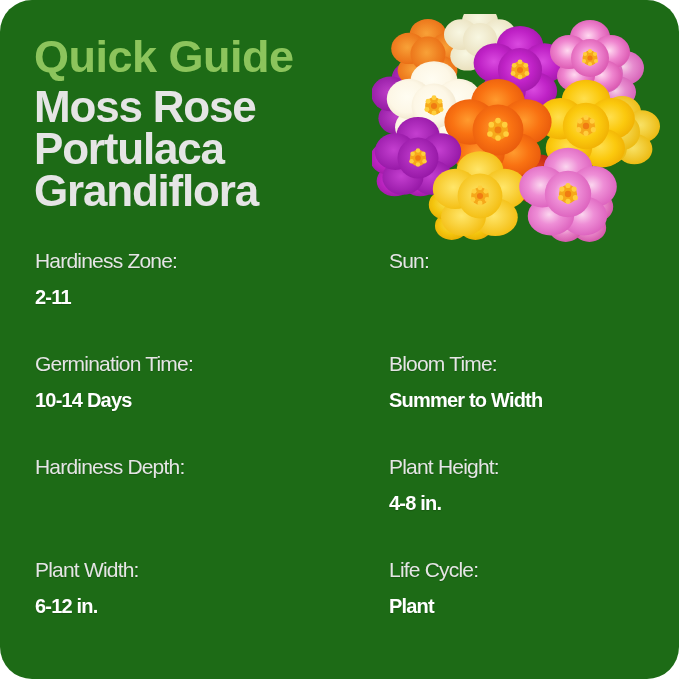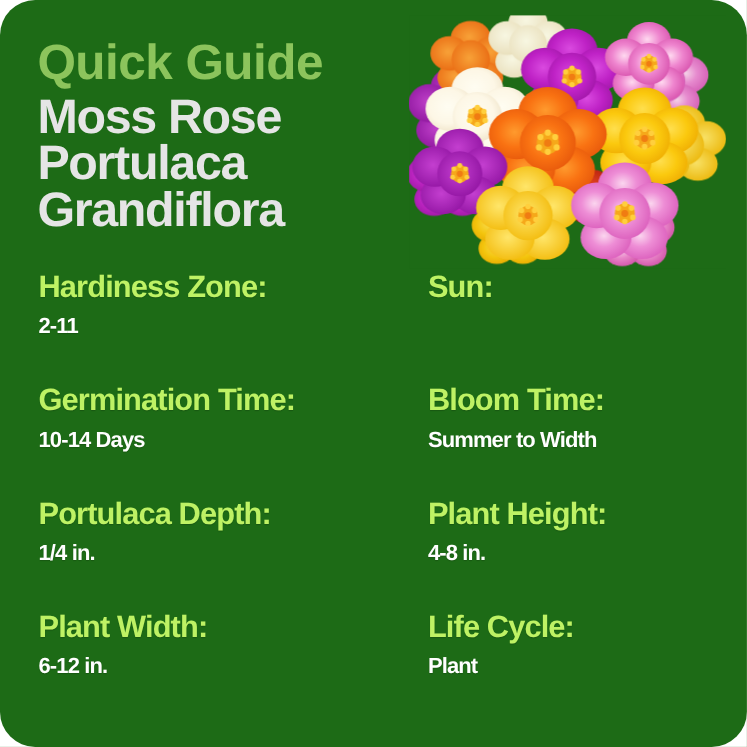--- a/index.html
+++ b/index.html
@@ -79,25 +79,25 @@
   }
   .spec-cell {
     position: absolute;
     top: 0;
   }
   .spec-cell.col-left  { left: 35px;  width: 345px; }
   .spec-cell.col-right { left: 389px; width: 285px; }
 
   .spec-label {
     font-family: "Liberation Sans", sans-serif;
-    font-weight: bold;
-    font-size: 28px;
+    font-weight: normal;
+    font-size: 21px;
     line-height: 36px;
     letter-spacing: -0.8px;
-    color: #bef264;
+    color: #e5e5e5;
     white-space: nowrap;
     text-shadow: 0 1px 1px rgba(0,0,0,0.18);
   }
   .spec-value {
     font-family: "Liberation Sans", sans-serif;
     font-weight: bold;
     font-size: 20px;
     line-height: 36px;
     letter-spacing: -0.8px;
     color: #ffffff;
@@ -278,22 +278,21 @@
         <div class="spec-value">10-14 Days</div>
       </div>
       <div class="spec-cell col-right">
         <div class="spec-label">Bloom Time:</div>
         <div class="spec-value">Summer to Width</div>
       </div>
     </div>
 
     <div class="spec-row">
       <div class="spec-cell col-left">
-        <div class="spec-label">Portulaca Depth:</div>
-        <div class="spec-value">1/4 in.</div>
+        <div class="spec-label">Hardiness Depth:</div>
       </div>
       <div class="spec-cell col-right">
         <div class="spec-label">Plant Height:</div>
         <div class="spec-value">4-8 in.</div>
       </div>
     </div>
 
     <div class="spec-row">
       <div class="spec-cell col-left">
         <div class="spec-label">Plant Width:</div>

